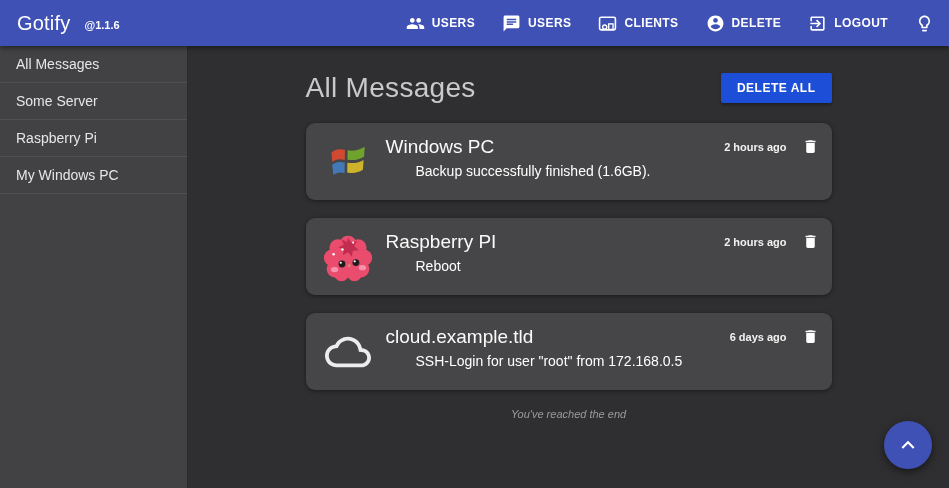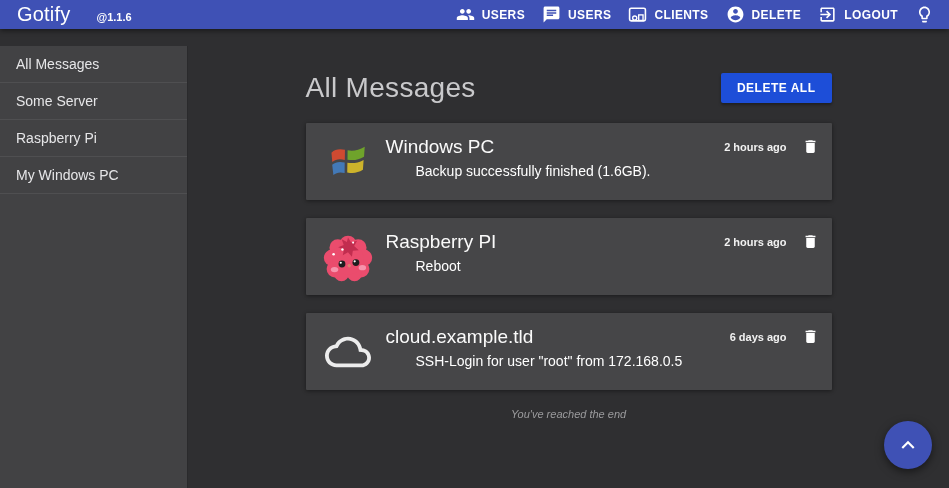--- a/index.html
+++ b/index.html
@@ -5,30 +5,30 @@
   * { margin:0; padding:0; box-sizing:border-box; }
   html,body { width:949px; height:488px; overflow:hidden; }
   body {
     font-family:"Liberation Sans", sans-serif;
     background:#2f2f31;
     color:#e8e8e8;
     position:relative;
   }
   
   .appbar {
-    position:absolute; top:0; left:0; right:0; height:29px;
+    position:absolute; top:0; left:0; right:0; height:46px;
     background:#3f51b5;
     display:flex; align-items:center;
     padding:0 15px 0 17px;
     box-shadow:0 2px 5px rgba(0,0,0,.45);
     z-index:20;
   }
   .brand { color:#fff; font-size:20px; font-weight:500; letter-spacing:.2px; cursor:pointer; }
-  .version { color:#fff; font-size:11px; font-weight:700; margin-left:26px; margin-top:4px; }
-  .nav { margin-left:auto; display:flex; align-items:center; gap:17px; }
+  .version { color:#fff; font-size:11px; font-weight:700; margin-left:14px; margin-top:4px; }
+  .nav { margin-left:auto; display:flex; align-items:center; gap:27px; }
   .nav-item {
     display:flex; align-items:center; gap:7px;
     color:#fff; font-size:12px; font-weight:700; letter-spacing:.4px;
     background:none; border:none; cursor:pointer;
     font-family:"Liberation Sans", sans-serif;
   }
   .nav-item svg { display:block; }
   .icon18 { width:19px; height:19px; fill:#fff; }
   
   .sidebar {
@@ -55,21 +55,21 @@
   .delete-all-btn {
     background:#1d4ed8; color:#fff;
     font-size:12px; font-weight:700; letter-spacing:.5px;
     border:none; border-radius:2px;
     padding:8px 16px; cursor:pointer;
     box-shadow:0 2px 3px rgba(0,0,0,.35);
     font-family:"Liberation Sans", sans-serif;
   }
   .card {
     background:#464648;
-    border-radius:1px;
+    border-radius:9px;
     height:77px;
     margin-bottom:18px;
     box-shadow:0 1px 4px rgba(0,0,0,.45);
     display:flex; align-items:flex-start;
     padding:12px 13px 12px 16px;
   }
   .app-icon-box {
     width:52px; height:53px; flex:0 0 52px;
     display:flex; align-items:center; justify-content:center;
   }

